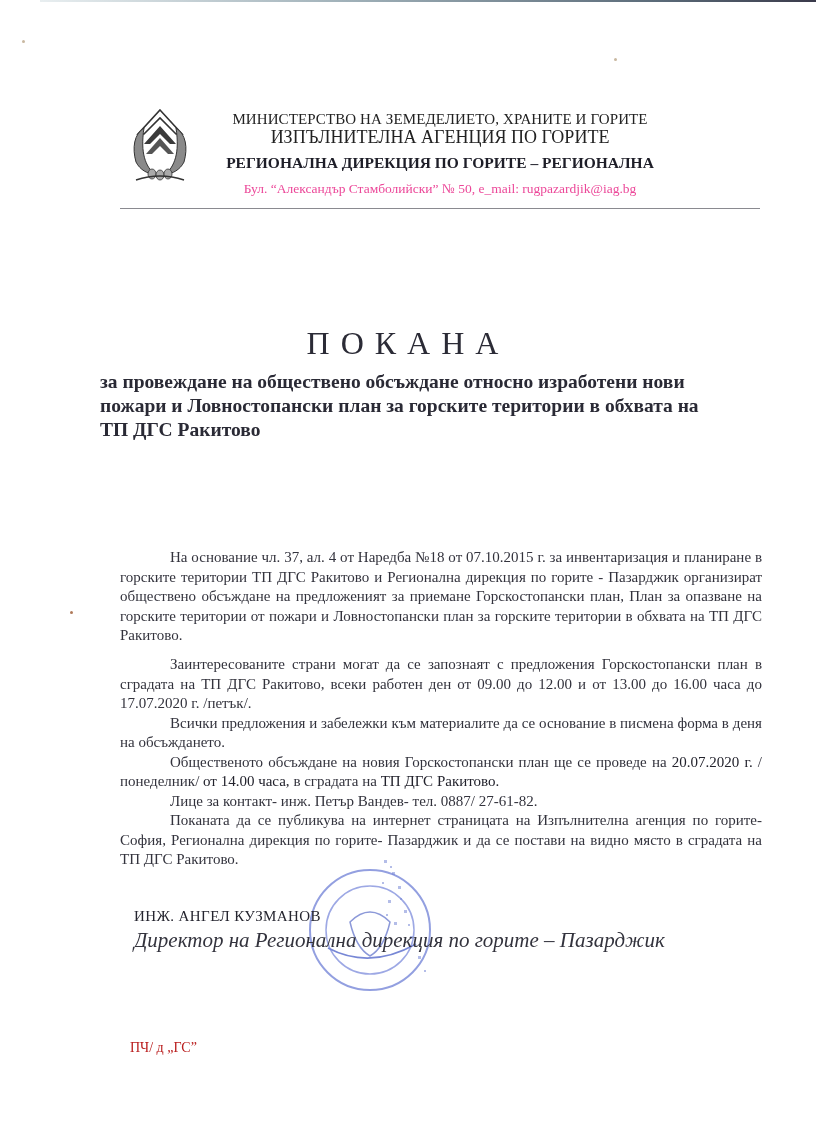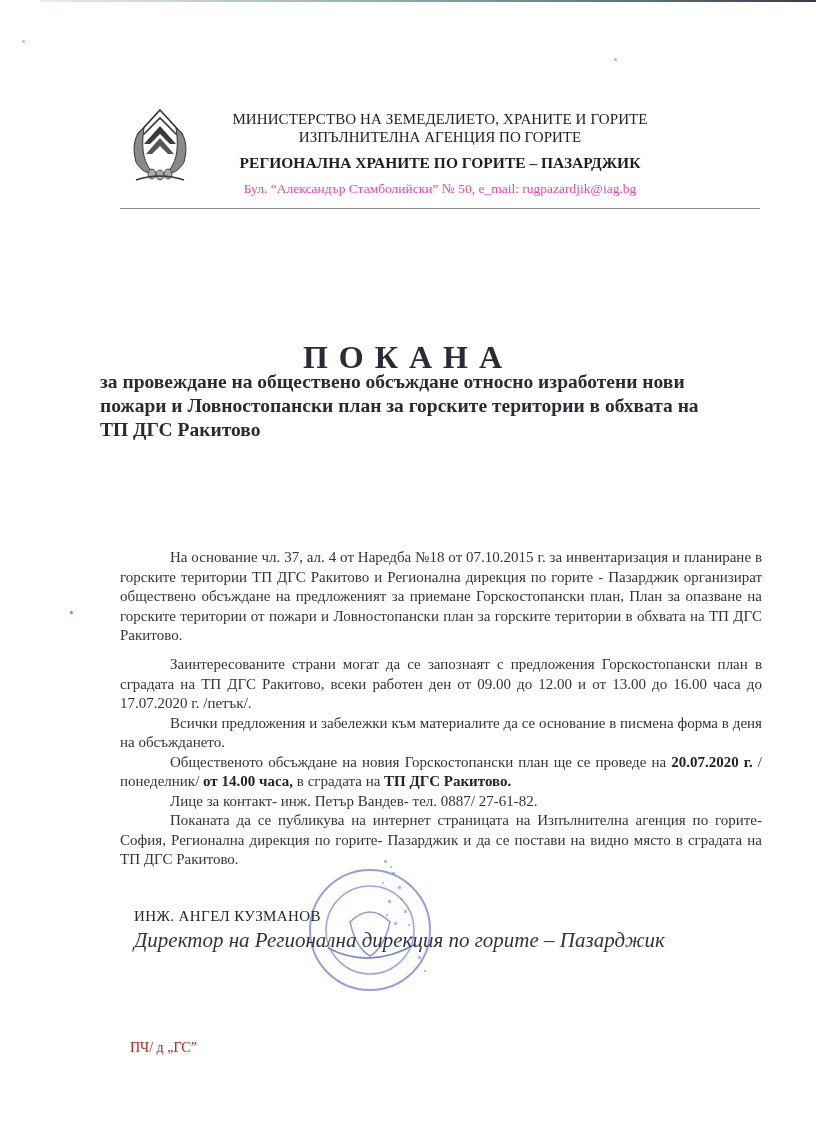--- a/index.html
+++ b/index.html
@@ -9,42 +9,42 @@
   }
   .scan-top {
     position: absolute; left: 40px; top: 0; width: 776px; height: 2px;
     background: linear-gradient(90deg, #e8eef0 0%, #9fb0b8 40%, #5a6a78 80%, #3a3a4a 100%);
   }
   .speck { position: absolute; width: 3px; height: 3px; background: #c9b8a0; border-radius: 50%; }
   
   .logo { position: absolute; left: 130px; top: 108px; width: 60px; height: 76px; }
   .hdr { position: absolute; left: 200px; top: 110px; width: 480px; text-align: center; }
   .hdr-line1 { font-size: 15px; line-height: 18px; letter-spacing: 0.1px; color: #222; }
-  .hdr-line2 { font-size: 15px; line-height: 18px; color: #222; }
+  .hdr-line2 { font-size: 18px; line-height: 18px; color: #222; }
   .hdr-line3 { font-size: 15.5px; line-height: 20px; font-weight: bold; margin-top: 7px; color: #1e1e28; }
   .hdr-line4 { font-size: 13.5px; line-height: 18px; margin-top: 7px; color: #ec4899; }
   .hdr-rule { position: absolute; left: 120px; top: 208px; width: 640px; height: 1px; background: #8a8a90; }
   
   .title {
-    position: absolute; left: 0; top: 339px; width: 816px; text-align: center;
-    font-size: 32px; font-weight: bold; letter-spacing: 11px; color: #2b2b36;
+    position: absolute; left: 0; top: 325px; width: 816px; text-align: center;
+    font-size: 32px; font-weight: normal; letter-spacing: 11px; color: #2b2b36;
   }
   .subtitle {
     position: absolute; left: 100px; top: 370px; width: 660px; text-align: left;
     font-size: 19.5px; line-height: 24px; font-weight: bold; color: #2a2a35;
   }
   
   .body-text {
     position: absolute; left: 120px; width: 642px; font-size: 15px; line-height: 19.5px;
     text-align: justify; color: #33333d;
   }
   .body-text p { margin: 0; text-indent: 50px; }
   .p1 { top: 548px; }
   .p2 { top: 655px; }
-  .b { font-weight: bold; color: #22222c; }
+  .b { font-weight: normal; color: #22222c; }
   
   .sig-name { position: absolute; left: 134px; top: 908px; font-size: 15px; font-weight: normal; letter-spacing: 0.4px; color: #25252f; }
   .sig-role { position: absolute; left: 134px; top: 928px; font-size: 21px; font-style: italic; color: #33333d; }
   .stamp { position: absolute; left: 298px; top: 852px; width: 150px; height: 150px; opacity: 0.75; }
   .footer-ref { position: absolute; left: 130px; top: 1040px; font-size: 14px; color: #b91c1c; }
 </style>
 </head>
 <body>
 
 <div class="scan-top"></div>
@@ -65,21 +65,21 @@
       <ellipse cx="22" cy="66" rx="4" ry="5"></ellipse>
       <ellipse cx="30" cy="67" rx="4" ry="5"></ellipse>
       <ellipse cx="38" cy="66" rx="4" ry="5"></ellipse>
     </g>
     <path d="M6,72 Q30,64 54,72" fill="none" stroke="#333" stroke-width="1.4"></path>
   </svg>
 </div>
 <div class="hdr">
   <div class="hdr-line1">МИНИСТЕРСТВО НА ЗЕМЕДЕЛИЕТО,  ХРАНИТЕ И ГОРИТЕ</div>
   <div class="hdr-line2">ИЗПЪЛНИТЕЛНА АГЕНЦИЯ ПО ГОРИТЕ</div>
-  <div class="hdr-line3">РЕГИОНАЛНА ХРАНИТЕ ПО ГОРИТЕ –  ПАЗАРДЖИК</div>
+  <div class="hdr-line3">РЕГИОНАЛНА ДИРЕКЦИЯ ПО ГОРИТЕ –  РЕГИОНАЛНА</div>
   <div class="hdr-line4">Бул. “Александър Стамболийски”  № 50,  e_mail: rugpazardjik@iag.bg</div>
 </div>
 <div class="hdr-rule"></div>
 
 <div class="title">ПОКАНА</div>
 <div class="subtitle">
   <div>за провеждане на обществено обсъждане относно изработени нови</div>
   <div>пожари и Ловностопански план за горските територии в обхвата на</div>
   <div>ТП ДГС Ракитово</div>
 </div>

